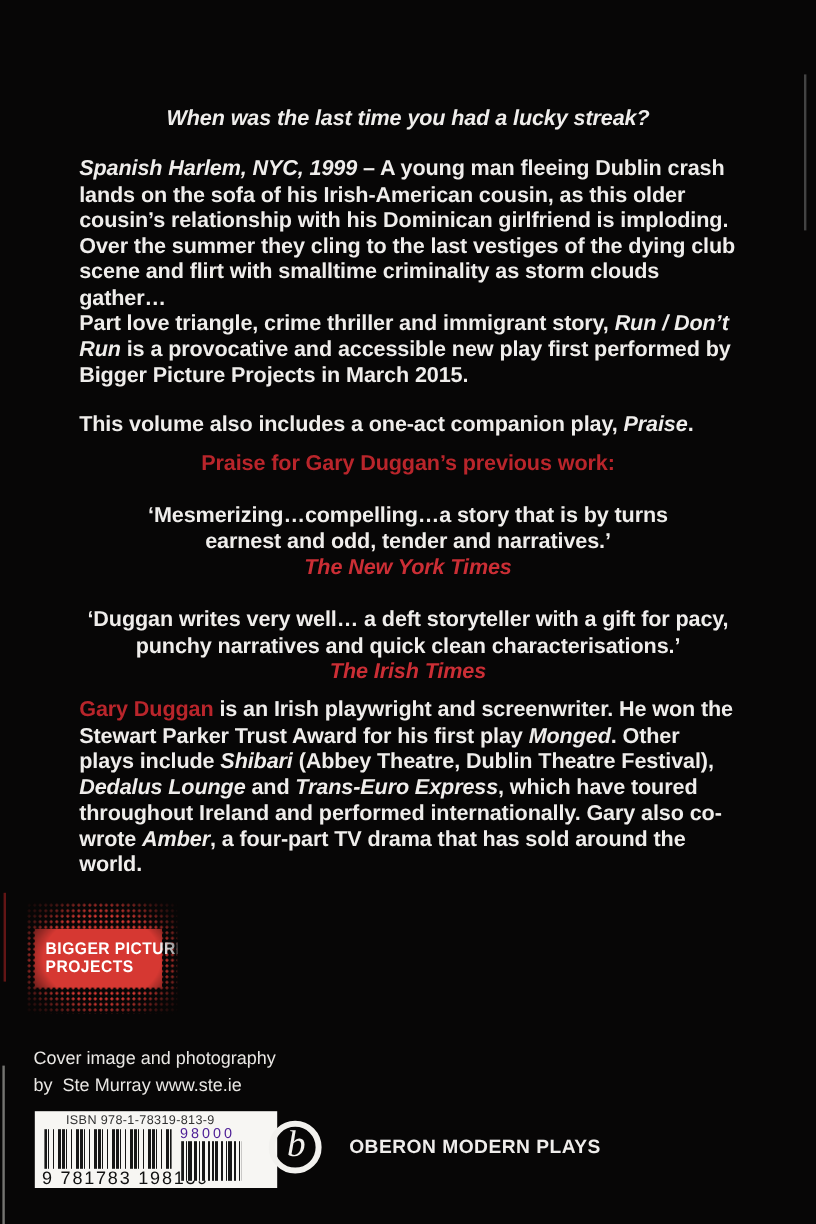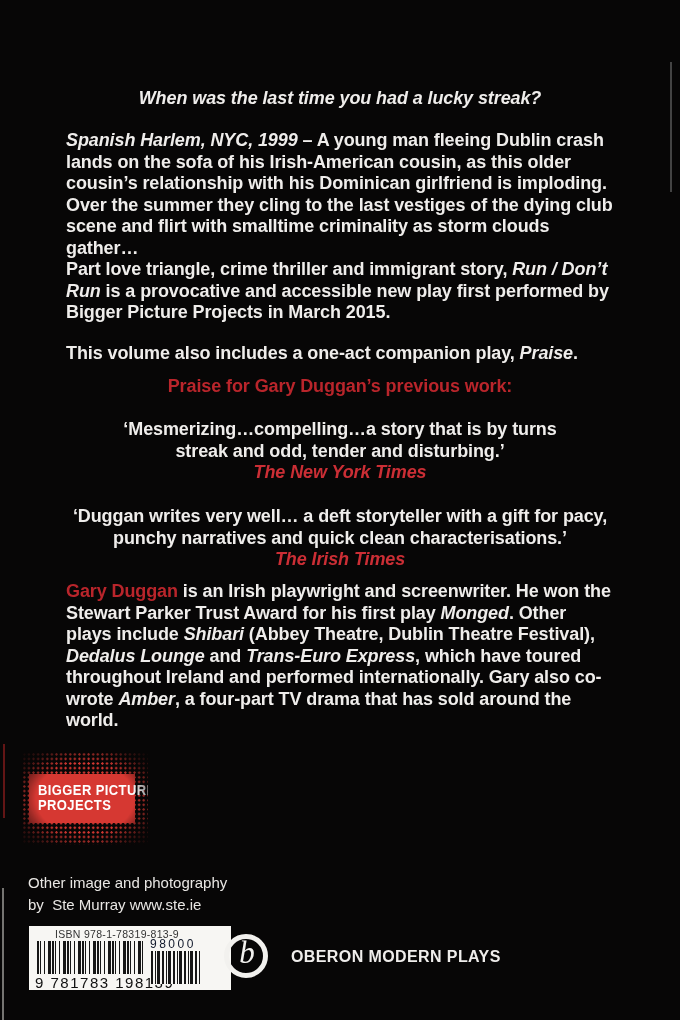--- a/index.html
+++ b/index.html
@@ -53,21 +53,21 @@
     left:29px; top:926px; width:202px; height:64px; background:#f7f6f3; color:#222;
   }
   .isbn-label{position:absolute; left:26px; top:2px; font-size:10.5px; letter-spacing:0.3px; color:#333; white-space:nowrap;}
   .bars-main{
     position:absolute; left:8px; top:15px; width:106px; height:33px;
     background:repeating-linear-gradient(90deg,
       #161616 0 2px, #f7f6f3 2px 3px, #161616 3px 4px, #f7f6f3 4px 7px,
       #161616 7px 8px, #f7f6f3 8px 11px, #161616 11px 14px, #f7f6f3 14px 15px);
   }
   .ean-digits{position:absolute; left:6px; top:48px; font-size:15px; letter-spacing:1.5px; color:#111; white-space:nowrap;}
-  .addon-digits{position:absolute; left:121px; top:11px; font-size:12px; letter-spacing:2.5px; color:#0f172a; white-space:nowrap;}
+  .addon-digits{position:absolute; left:121px; top:11px; font-size:12px; letter-spacing:2.5px; color:#4c1d95; white-space:nowrap;}
   .bars-addon{
     position:absolute; left:122px; top:25px; width:50px; height:33px;
     background:repeating-linear-gradient(90deg,
       #161616 0 2px, #f7f6f3 2px 4px, #161616 4px 5px, #f7f6f3 5px 6px,
       #161616 6px 9px, #f7f6f3 9px 11px);
   }
 
   
   .oberon-circle{
     left:224px; top:934px; width:34px; height:34px;
@@ -95,40 +95,40 @@
 
   <div class="abs body-text synopsis"><span class="it">Spanish Harlem, NYC, 1999</span><span> – A young man fleeing Dublin crash lands on the sofa of his Irish-American cousin, as this older cousin’s relationship with his Dominican girlfriend is imploding. Over the summer they cling to the last vestiges of the dying club scene and flirt with smalltime criminality as storm clouds gather…</span></div>
 
   <div class="abs body-text para2"><span>Part love triangle, crime thriller and immigrant story, </span><span class="it">Run / Don’t Run</span><span> is a provocative and accessible new play first performed by Bigger Picture Projects in March 2015.</span></div>
 
   <div class="abs body-text para3"><span>This volume also includes a one-act companion play, </span><span class="it">Praise</span><span>.</span></div>
 
   <div class="abs body-text center praise">Praise for Gary Duggan’s previous work:</div>
 
   <div class="abs body-text center quote-a">
-    <div>‘Mesmerizing…compelling…a story that is by turns streak and odd, tender and disturbing.’</div>
+    <div>‘Mesmerizing…compelling…a story that is by turns earnest and odd, tender and narratives.’</div>
     <div class="quote-source">The New York Times</div>
   </div>
 
   <div class="abs body-text center quote-b">
     <div>‘Duggan writes very well… a deft storyteller with a gift for pacy, punchy narratives and quick clean characterisations.’</div>
     <div class="quote-source">The Irish Times</div>
   </div>
 
   <div class="abs body-text bio"><span class="red">Gary Duggan</span><span> is an Irish playwright and screenwriter. He won the Stewart Parker Trust Award for his first play </span><span class="it">Monged</span><span>. Other plays include </span><span class="it">Shibari</span><span> (Abbey Theatre, Dublin Theatre Festival), </span><span class="it">Dedalus Lounge</span><span> and </span><span class="it">Trans-Euro Express</span><span>, which have toured throughout Ireland and performed internationally. Gary also co-wrote </span><span class="it">Amber</span><span>, a four-part TV drama that has sold around the world.</span></div>
 
   <div class="abs halftone">
     <div class="logo-box">
       <div class="logo-line">BIGGER PICTURE</div>
       <div class="logo-line">PROJECTS</div>
     </div>
   </div>
 
   <div class="abs credit">
-    <div>Other image and photography</div>
+    <div>Cover image and photography</div>
     <div>by &nbsp;Ste Murray www.ste.ie</div>
   </div>
 
   <div class="abs barcode-box">
     <div class="isbn-label">ISBN 978-1-78319-813-9</div>
     <div class="bars-main"></div>
     <div class="ean-digits">9 781783 198139</div>
     <div class="addon-digits">98000</div>
     <div class="bars-addon"></div>
   </div>

